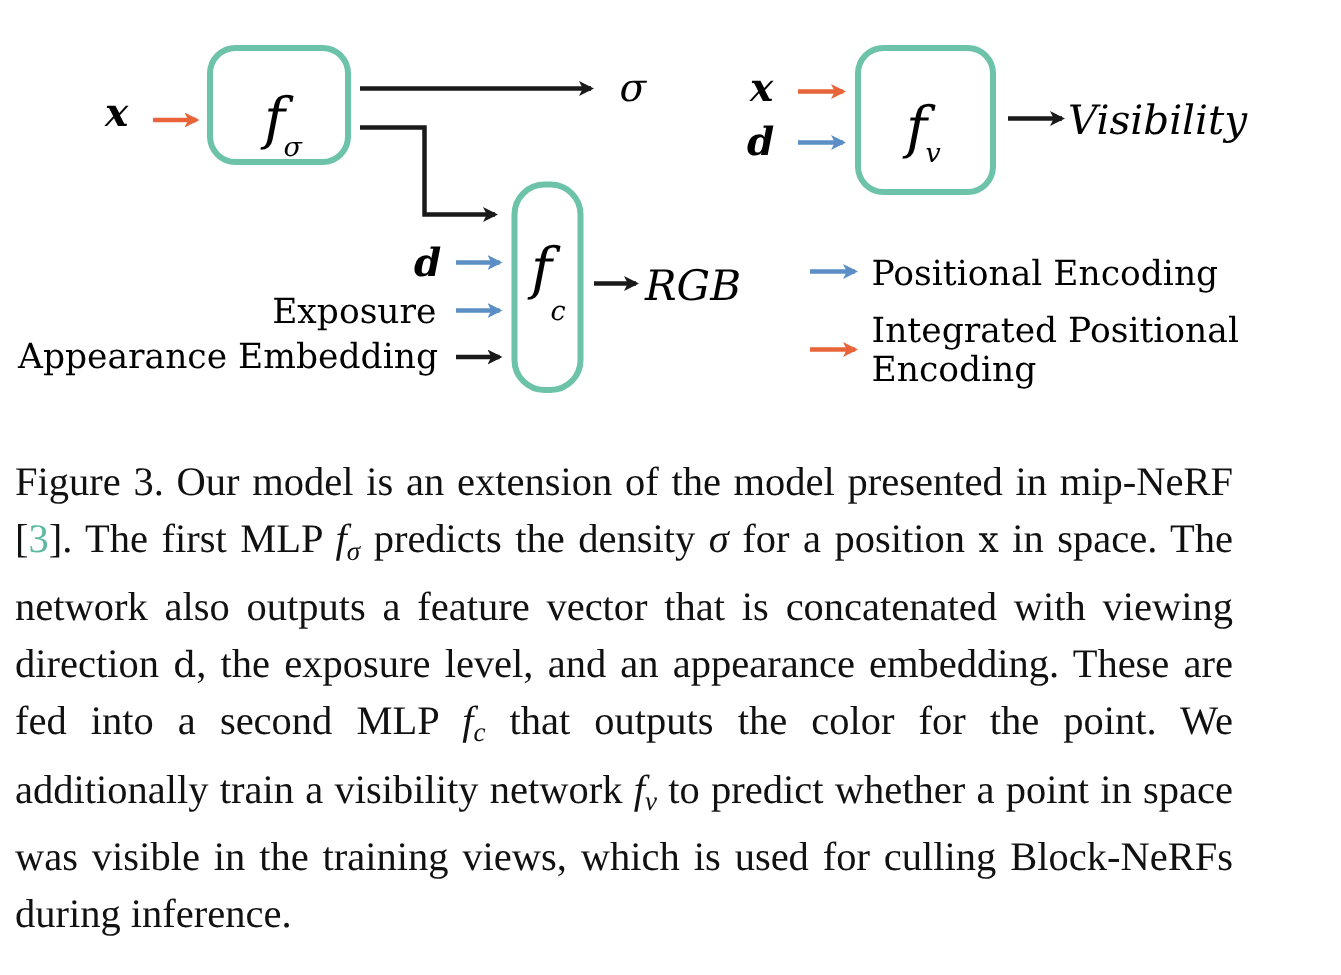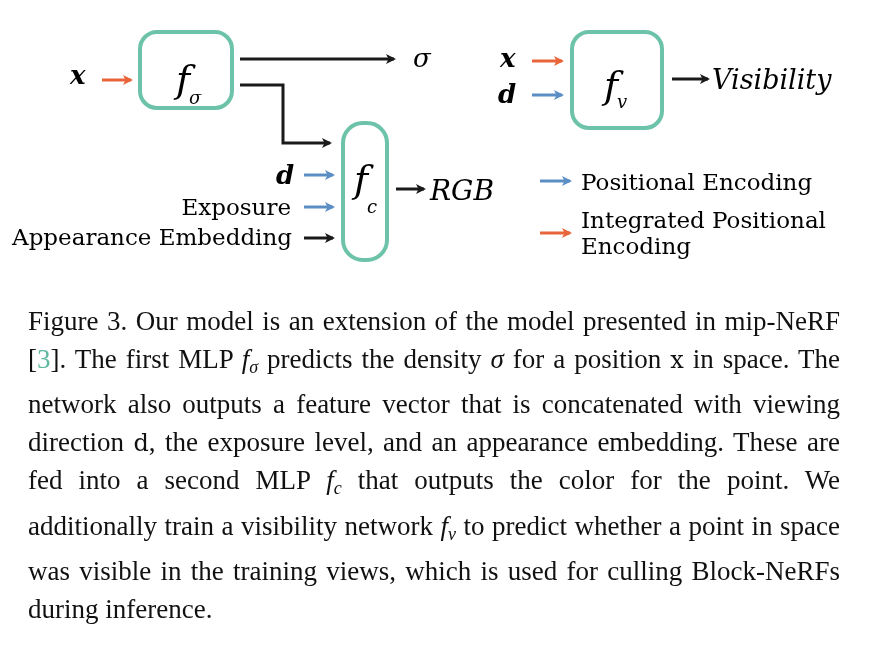--- a/index.html
+++ b/index.html
@@ -1,19 +1,19 @@
 <!DOCTYPE html>
 <html><head>
 <meta charset="utf-8">
 <style>
   html, body { margin: 0; padding: 0; background: #ffffff; }
   body { width: 894px; height: 650px; position: relative; overflow: hidden; font-family: "Liberation Serif", serif; color: #1a1a1a; }
   #diagram { position: absolute; left: 0; top: 0; width: 894px; height: 290px; }
   .caption {
-    position: absolute; left: 28px; top: 303px; width: 812px;
+    position: absolute; left: 10px; top: 303px; width: 812px;
     font-family: "Liberation Serif", serif; font-size: 27px; line-height: 37.5px;
     color: #111; text-align: justify;
   }
   .caption p { margin: 0; }
   .cite { color: #5fb8a0; }
   .math-it { font-style: italic; }
   .math-bold { font-weight: normal; font-family: "DejaVu Serif", serif; font-size: 24px; }
   .sub { font-size: 18px; vertical-align: -5px; font-style: italic; }
   svg text { font-family: "DejaVu Serif", "Liberation Serif", serif; }
 </style>

